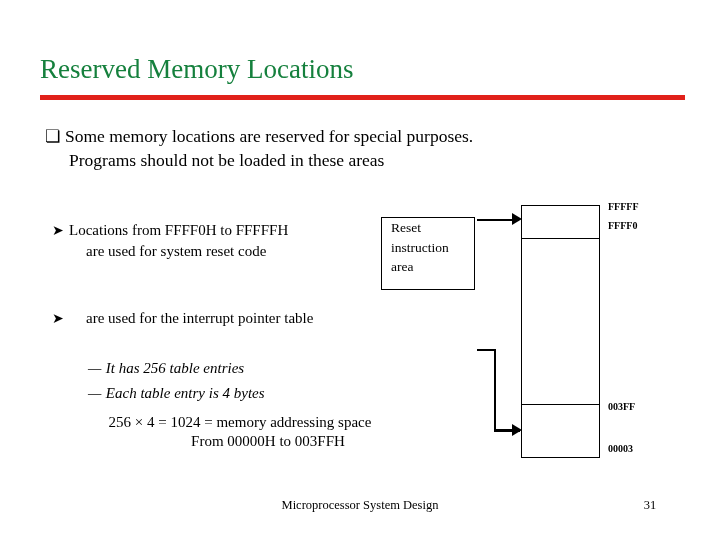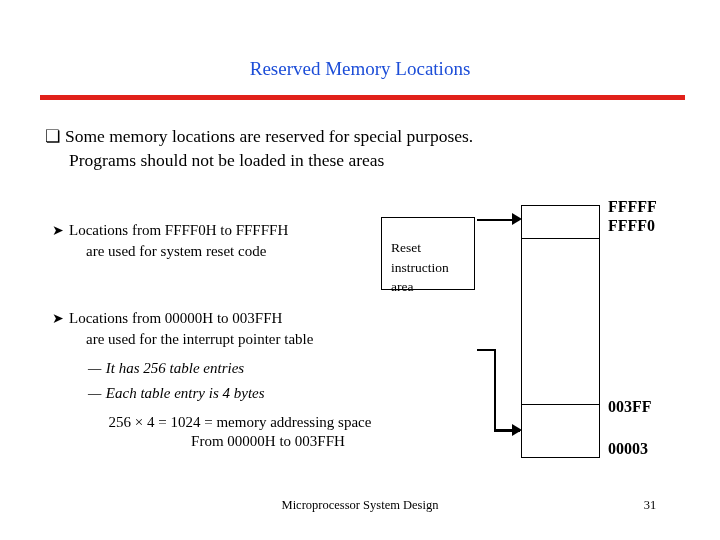--- a/index.html
+++ b/index.html
@@ -17,25 +17,24 @@
     font-family: "Liberation Serif", "DejaVu Serif", serif;
     color: #000000;
   }
 
   
   #title {
     position: absolute;
     left: 40px;
     top: 52px;
     width: 640px;
-    text-align: center;
-    font-size: 19px;
+    font-size: 27px;
     line-height: 34px;
     font-family: "Liberation Serif", "DejaVu Serif", serif;
-    color: #1d4ed8;
+    color: #15803d;
     white-space: nowrap;
   }
   #title-rule {
     position: absolute;
     left: 40px;
     top: 95px;
     width: 645px;
     height: 5px;
     background: #e1211a;
   }
@@ -117,21 +116,21 @@
   #calc .ln2 { display: block; margin-left: 56px; }
 
   
   .dgm-box {
     position: absolute;
     border: 1.6px solid #000000;
     background: #ffffff;
     box-sizing: border-box;
     font-size: 13.5px;
     line-height: 19.5px;
-    padding: 20px 0 0 9px;
+    padding: 0 0 0 9px;
   }
   #box-reset     { left: 381px; top: 217px; width: 94px; height: 73px; }
   #box-interrupt { left: 379px; top: 313px; width: 97px; height: 76px; }
   .dgm-box span { display: block; }
 
   
   #mem-col {
     position: absolute;
     left: 521px;
     top: 205px;
@@ -148,21 +147,21 @@
     height: 0;
     border-top: 1.6px solid #000000;
   }
   #mem-div-top    { top: 238px; }
   #mem-div-bottom { top: 404px; }
 
   
   .addr-label {
     position: absolute;
     left: 608px;
-    font-size: 16px;
+    font-size: 10px;
     line-height: 16px;
     font-weight: bold;
     white-space: nowrap;
   }
   #addr-fffff { top: 199px; }
   #addr-ffff0 { top: 218px; }
   #addr-003ff { top: 399px; }
   #addr-00000 { top: 441px; }
 
   
@@ -227,21 +226,20 @@
   <div id="sub1" class="sub-bullet">
     <span class="glyph">➤</span>
     <span class="body">Locations from FFFF0H to FFFFFH</span>
     <span class="body">
         <span class="ln2">are used for system reset code</span>
       </span>
   </div>
 
   <div id="sub2" class="sub-bullet">
     <span class="glyph">➤</span>
-    <span class="body">Locations from 00000H to 003FFH</span>
     <span class="body">
         <span class="ln2">are used for the interrupt pointer table</span>
       </span>
   </div>
 
   <div id="dash1" class="dash-item">
     <span class="dash">—</span><span>It has 256 table entries</span>
   </div>
   <div id="dash2" class="dash-item">
     <span class="dash">—</span><span>Each table entry is 4 bytes</span>

